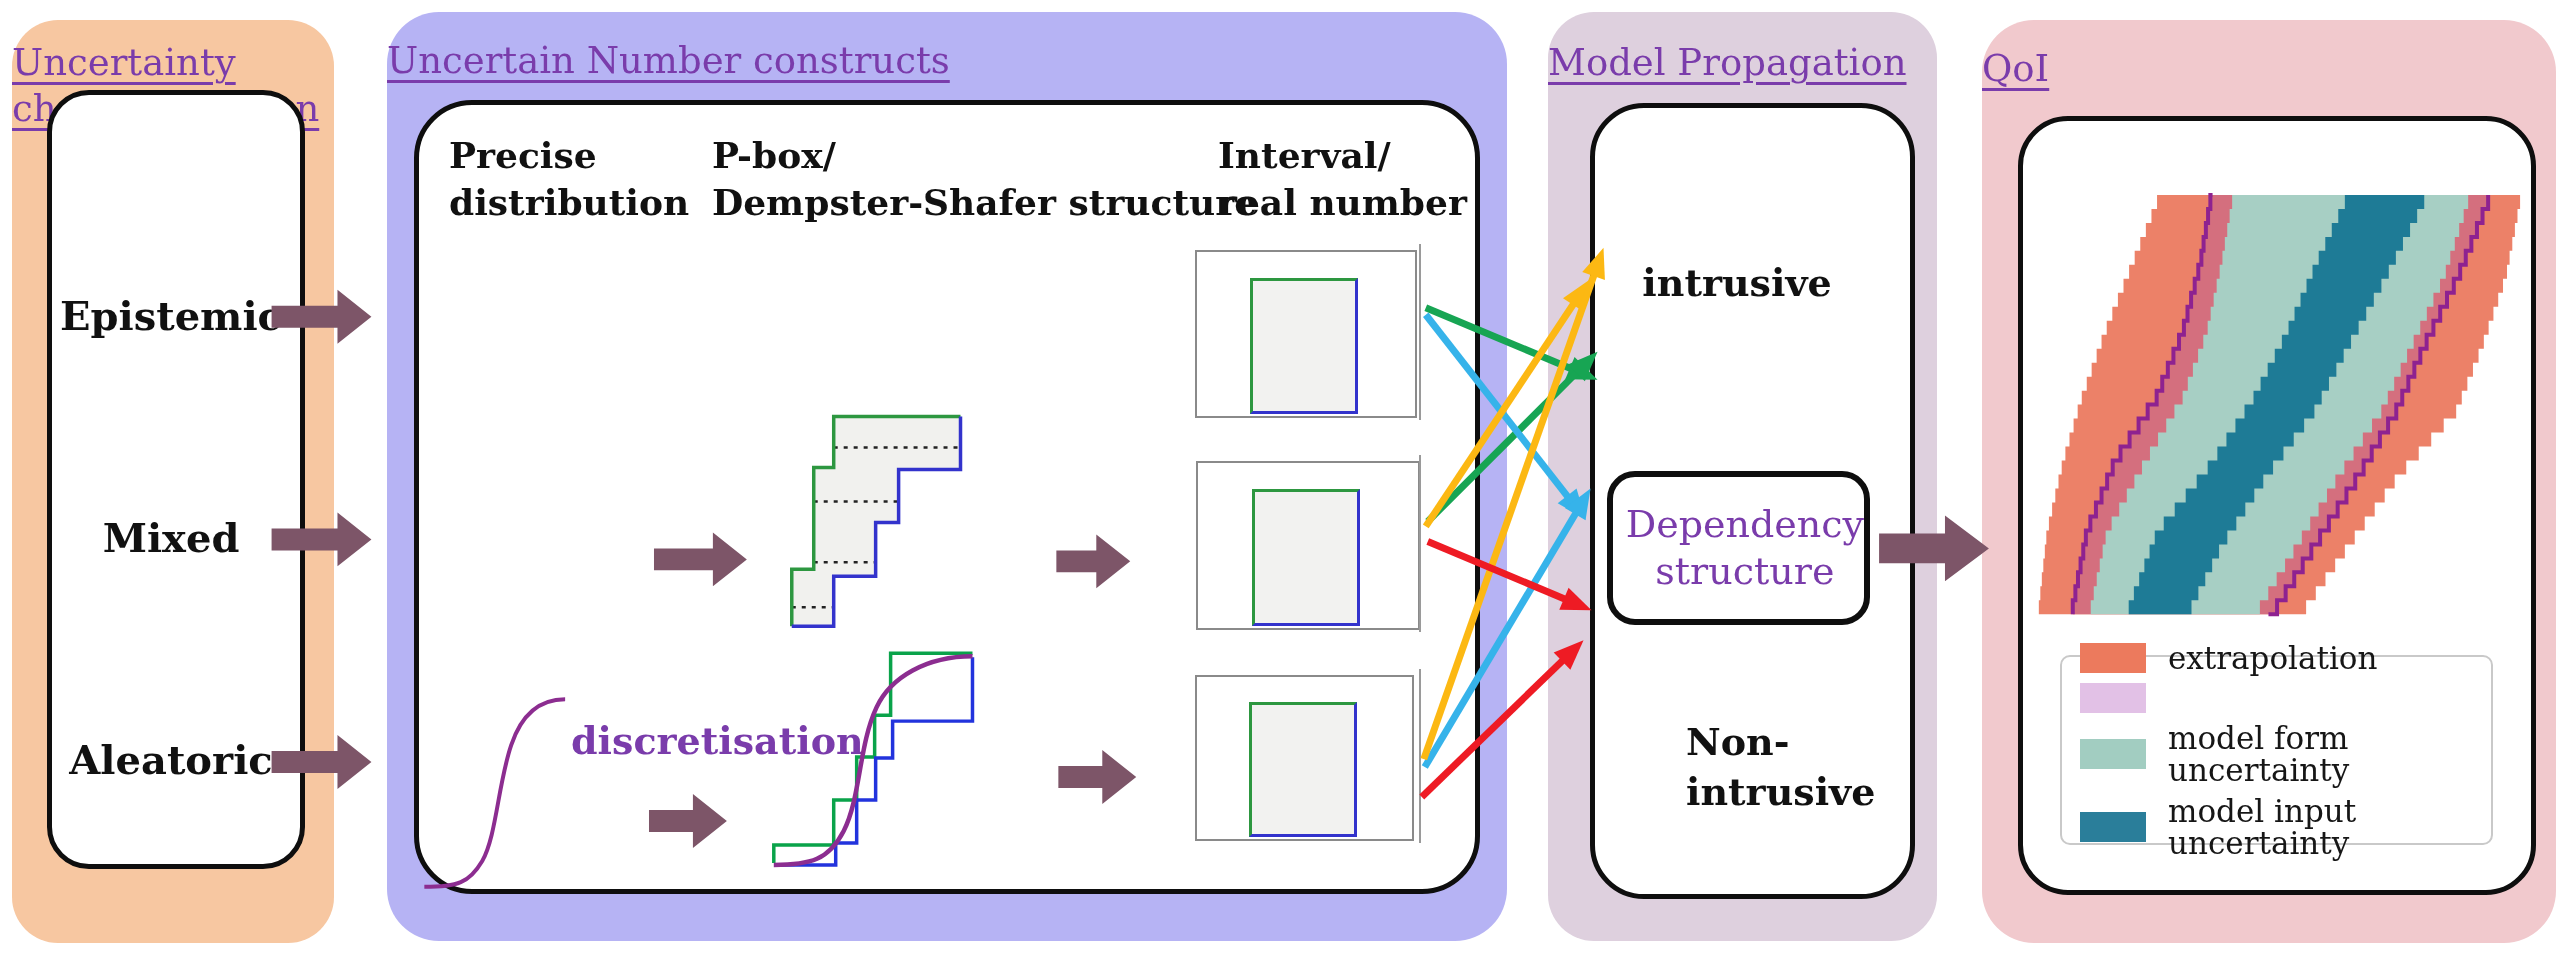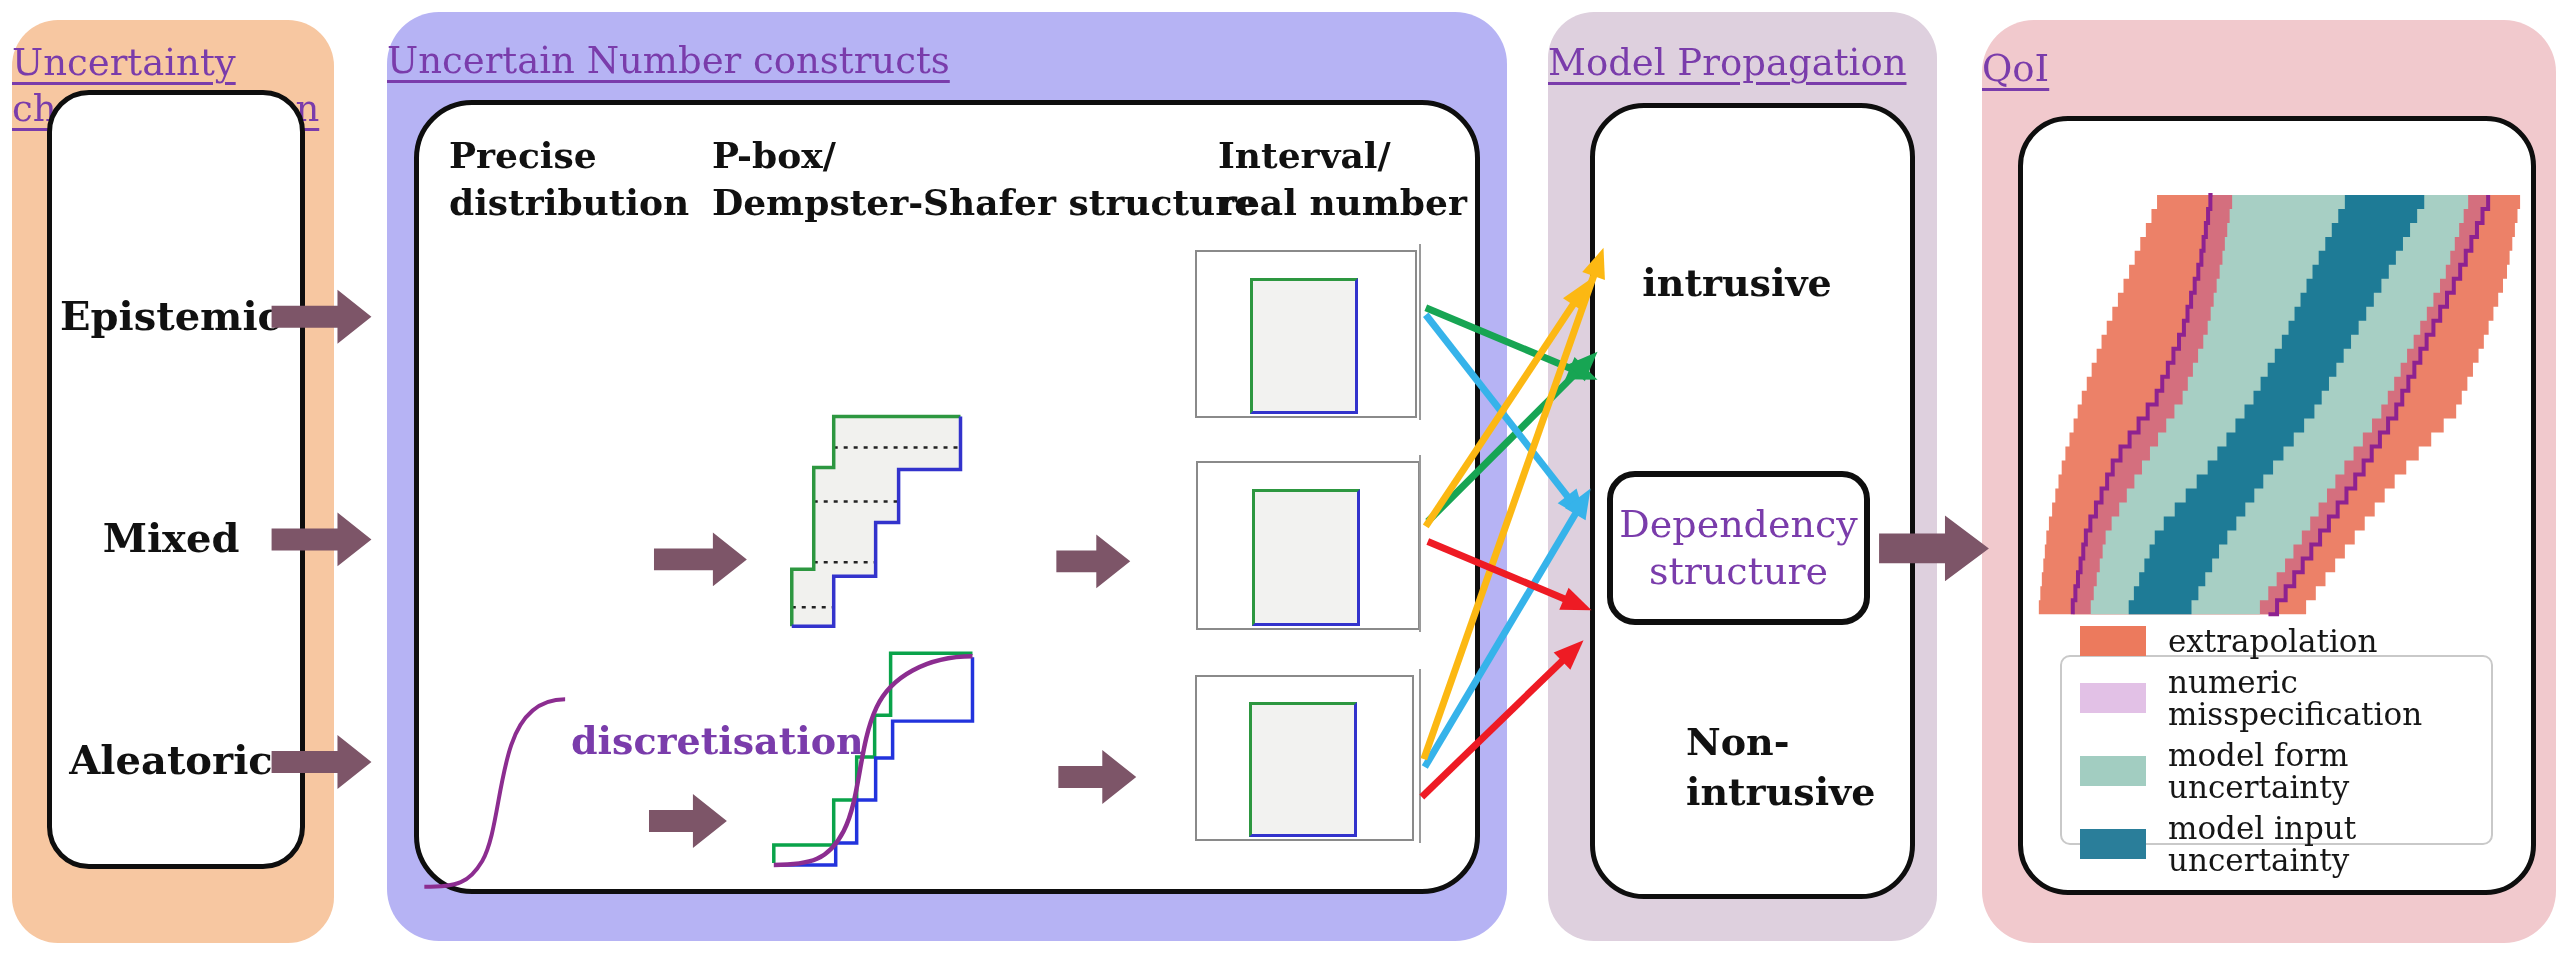--- a/index.html
+++ b/index.html
@@ -9,21 +9,21 @@
   .dots{background-image:radial-gradient(rgba(0,0,0,0.045) 1.2px, transparent 1.2px);
         background-size:8px 8px;}
   .ptitle{position:absolute;left:0;right:0;text-align:left;color:#7a3cab;
           font-size:37px;line-height:46px;}
   .ptitle span{text-decoration:underline;text-decoration-thickness:3px;text-underline-offset:7px;}
   .whitebox{position:absolute;background:#fff;border:5px solid #0e0e0e;}
   .biglabel{position:absolute;font-weight:bold;color:#111;font-size:40px;text-align:center;}
   .header{position:absolute;font-weight:bold;color:#111;font-size:36px;line-height:47px;}
   .purptext{position:absolute;color:#7a3cab;font-size:38px;line-height:47px;}
   .depbox{position:absolute;left:1607px;top:471px;width:263px;height:154px;border:6px solid #0e0e0e;
-          border-radius:28px;background:#fff;display:flex;align-items:center;justify-content:center;
+          border-radius:28px;background:#fff;display:flex;align-items:center;justify-content:flex-end;
           box-sizing:border-box;}
   .depbox .purp{color:#7a3cab;font-size:38px;line-height:47px;text-align:center;}
   .ibox{position:absolute;background:#fff;border:2px solid #8a8a8a;}
   .ibox .inner{position:absolute;background:#f2f2f0;border-top:3px solid #2d9740;
                border-left:3px solid #2d9740;border-right:3px solid #3333cc;border-bottom:3px solid #3333cc;
                box-sizing:border-box;}
   .tick{position:absolute;width:2px;background:#9a9a9a;}
   .overlay{position:absolute;left:0;top:0;pointer-events:none;}
   .legend{position:absolute;left:2060px;top:655px;width:433px;height:190px;background:#fff;
           border:2px solid #c9c9c9;border-radius:10px;box-sizing:border-box;
@@ -90,21 +90,20 @@
   </div>
   <div class="whitebox" style="left:2018px;top:116px;width:508px;height:769px;border-radius:50px;"></div>
 
   <div class="legend">
       <div class="lrow">
         <span class="sw" style="background: rgb(236, 122, 93);"></span>
         <span class="lb">extrapolation</span>
       </div>
       <div class="lrow">
         <span class="sw" style="background: rgb(226, 193, 230);"></span>
-        <span class="lb">numeric misspecification</span>
       </div>
       <div class="lrow">
         <span class="sw" style="background: rgb(162, 205, 193);"></span>
         <span class="lb">model form uncertainty</span>
       </div>
       <div class="lrow">
         <span class="sw" style="background: rgb(42, 126, 154);"></span>
         <span class="lb">model input uncertainty</span>
       </div>
     </div>

